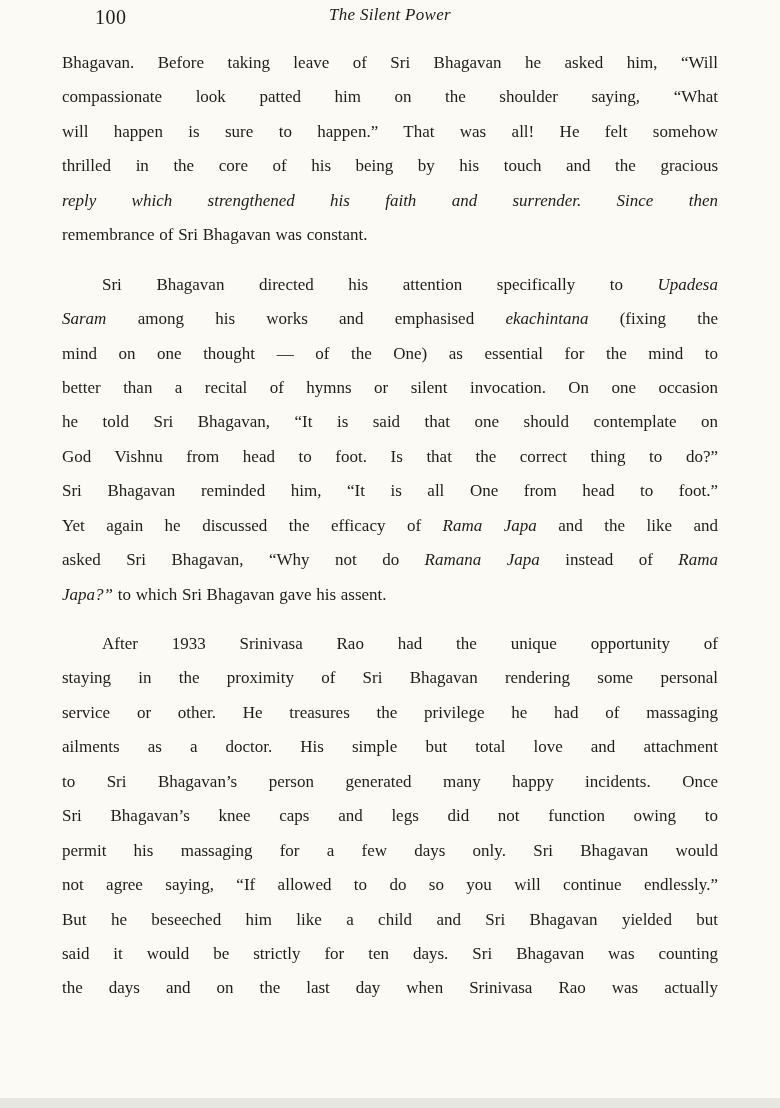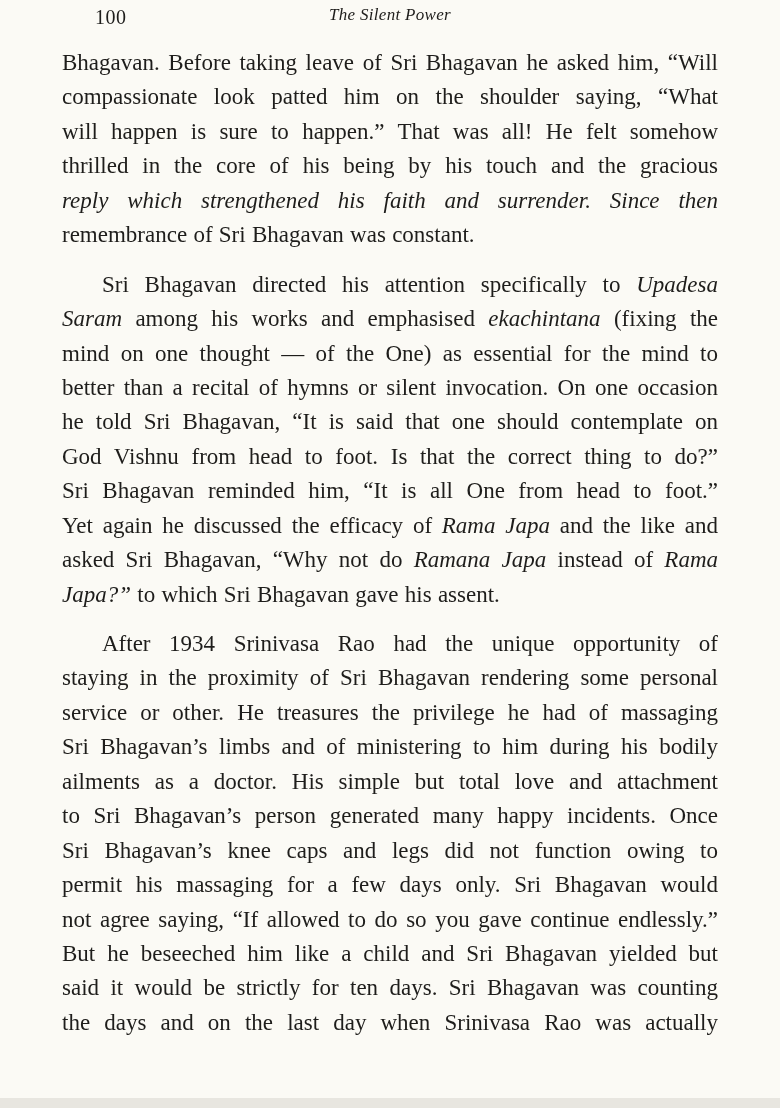--- a/index.html
+++ b/index.html
@@ -22,21 +22,21 @@
   .title {
     position: absolute; left: 0; top: 5px; width: 100%;
     text-align: center; font-style: italic; font-size: 17px;
     letter-spacing: 0.3px;
   }
   .body {
     position: absolute; top: 46px; left: 62px; width: 656px;
   }
   .paragraph { margin: 0; }
   .line {
-    font-size: 23px;
+    font-size: 17px;
     line-height: 34.45px;
     height: 34.45px;
     overflow: hidden;
     text-align: justify;
     text-align-last: justify;
     word-spacing: 0.5px;
   }
   .line.end { text-align-last: left; }
   .paragraph.indented .line:first-child { text-indent: 40px; margin-top: 15px; }
   .it { font-style: italic; }
@@ -64,27 +64,26 @@
         <div class="line"><span>mind on one thought — of the One) as essential for the mind to</span></div>
         <div class="line"><span>better than a recital of hymns or silent invocation. On one occasion</span></div>
         <div class="line"><span>he told Sri Bhagavan, “It is said that one should contemplate on</span></div>
         <div class="line"><span>God Vishnu from head to foot. Is that the correct thing to do?”</span></div>
         <div class="line"><span>Sri Bhagavan reminded him, “It is all One from head to foot.”</span></div>
         <div class="line"><span>Yet again he discussed the efficacy of </span><span class="it">Rama Japa</span><span> and the like and</span></div>
         <div class="line"><span>asked Sri Bhagavan, “Why not do </span><span class="it">Ramana Japa</span><span> instead of </span><span class="it">Rama</span></div>
         <div class="line end"><span class="it">Japa?”</span><span> to which Sri Bhagavan gave his assent.</span></div>
       </div>
     <div class="paragraph indented">
-        <div class="line"><span>After 1934 Srinivasa Rao had the unique opportunity of</span></div>
+        <div class="line"><span>After 1933 Srinivasa Rao had the unique opportunity of</span></div>
         <div class="line"><span>staying in the proximity of Sri Bhagavan rendering some personal</span></div>
         <div class="line"><span>service or other. He treasures the privilege he had of massaging</span></div>
-        <div class="line"><span>Sri Bhagavan’s limbs and of ministering to him during his bodily</span></div>
         <div class="line"><span>ailments as a doctor. His simple but total love and attachment</span></div>
         <div class="line"><span>to Sri Bhagavan’s person generated many happy incidents. Once</span></div>
         <div class="line"><span>Sri Bhagavan’s knee caps and legs did not function owing to</span></div>
         <div class="line"><span>permit his massaging for a few days only. Sri Bhagavan would</span></div>
-        <div class="line"><span>not agree saying, “If allowed to do so you gave continue endlessly.”</span></div>
+        <div class="line"><span>not agree saying, “If allowed to do so you will continue endlessly.”</span></div>
         <div class="line"><span>But he beseeched him like a child and Sri Bhagavan yielded but</span></div>
         <div class="line"><span>said it would be strictly for ten days. Sri Bhagavan was counting</span></div>
         <div class="line"><span>the days and on the last day when Srinivasa Rao was actually</span></div>
       </div>
   </div>
 </div>
 
 </body></html>

